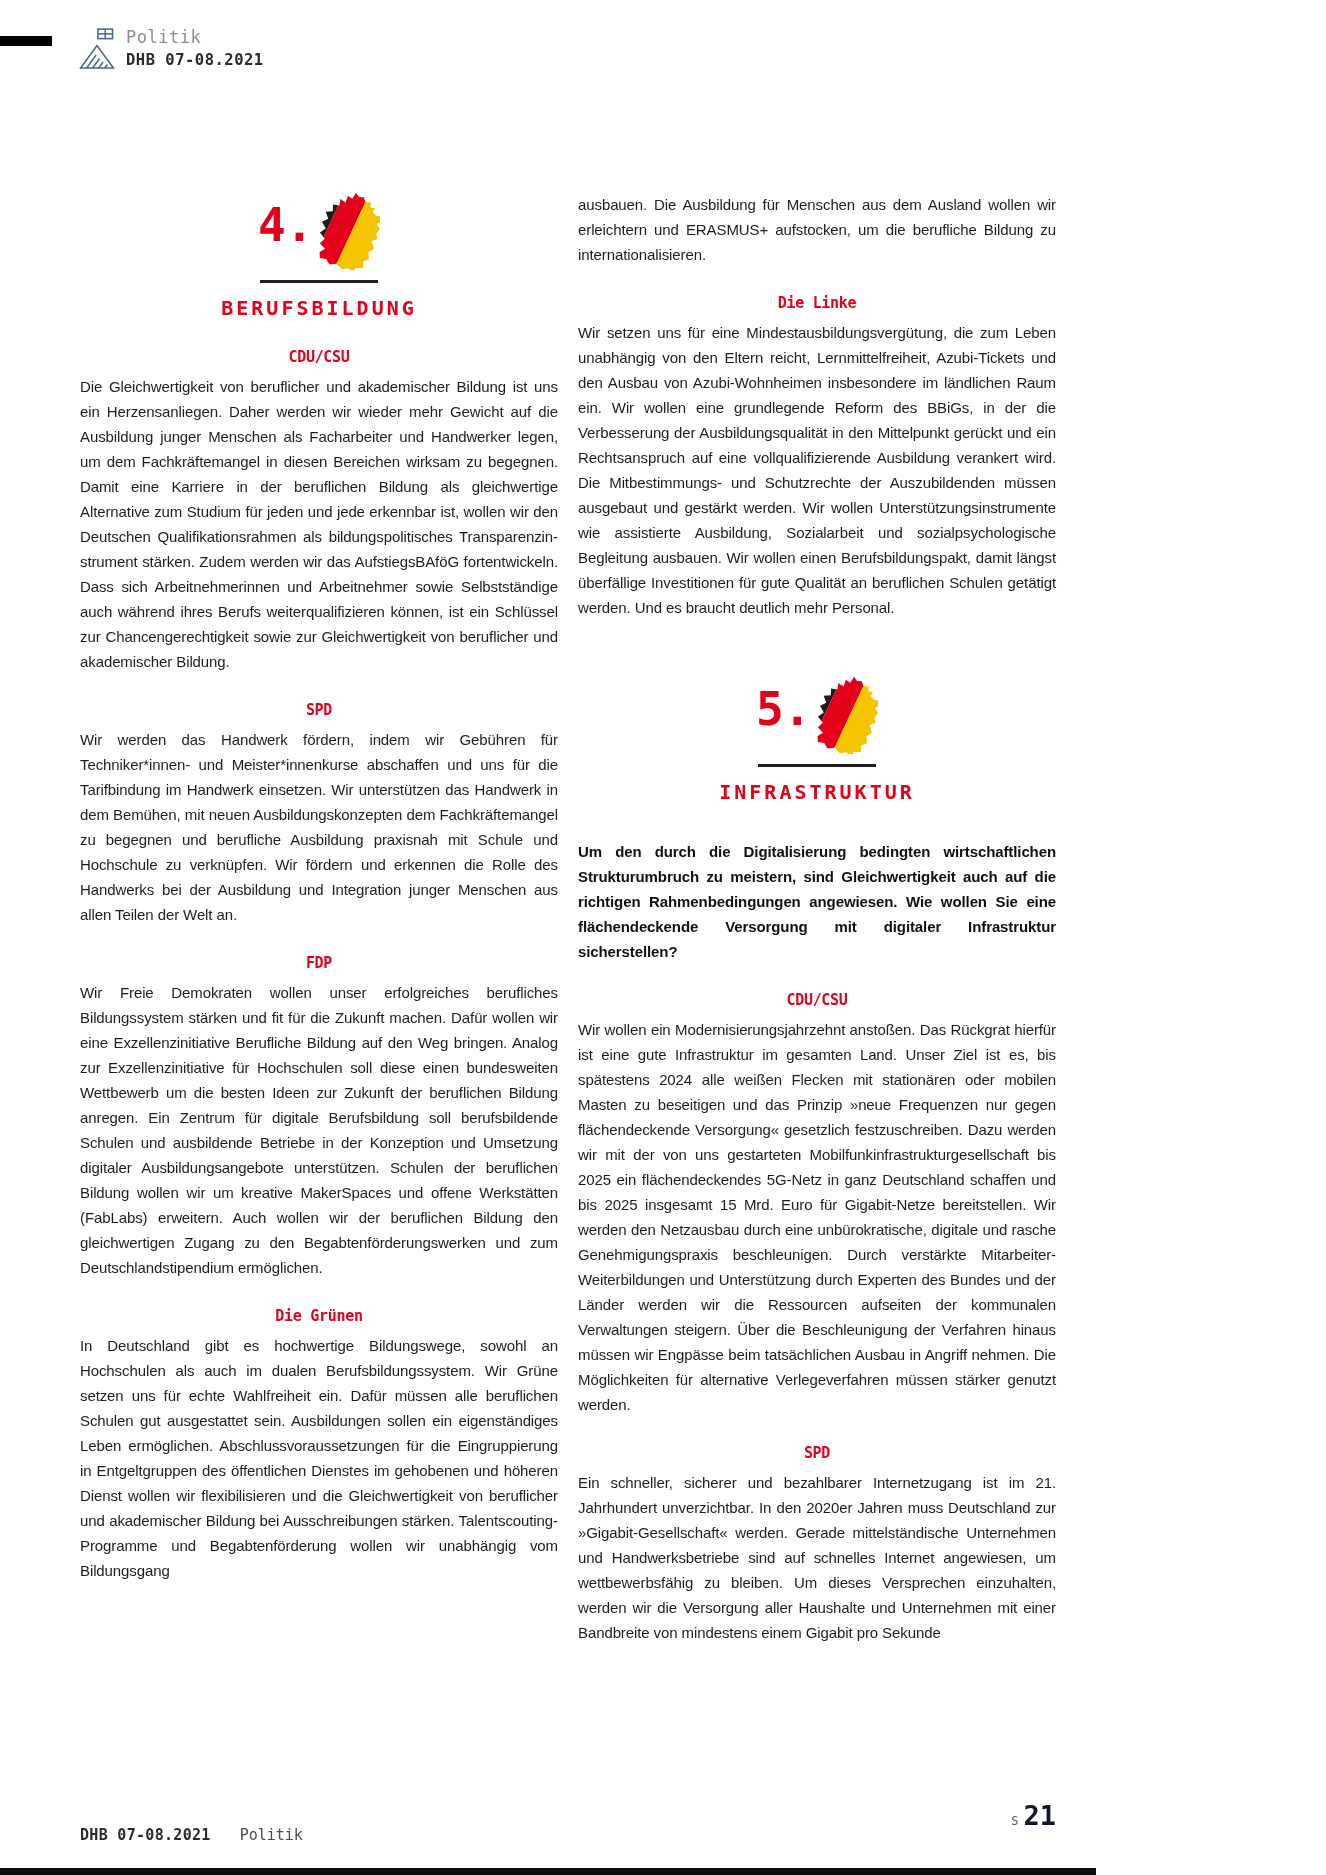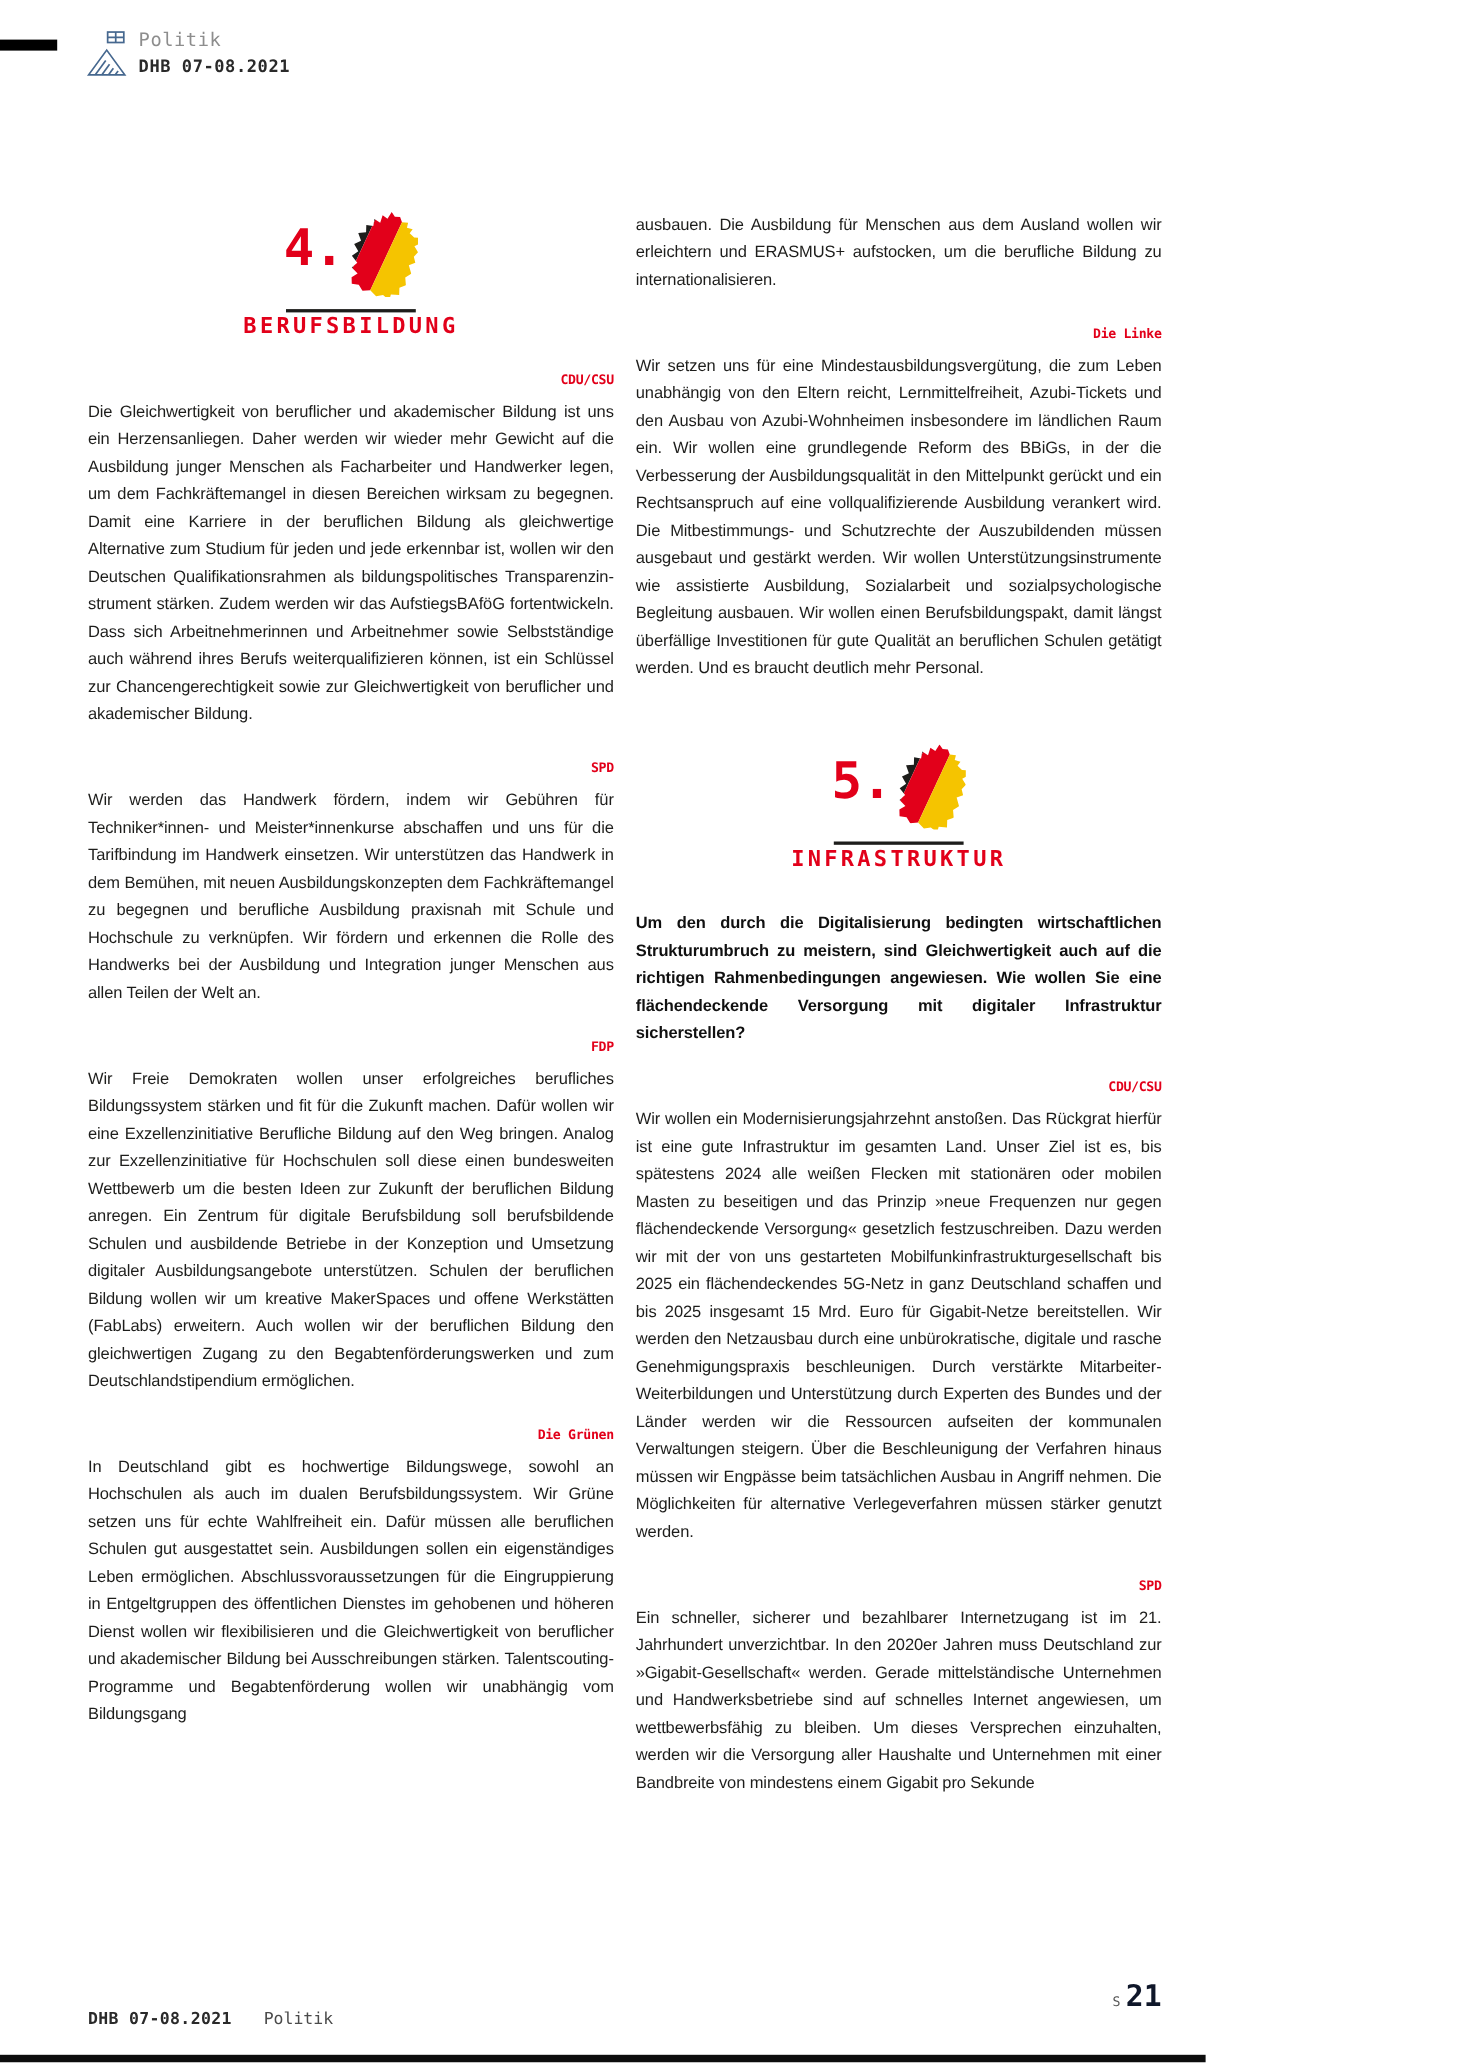--- a/index.html
+++ b/index.html
@@ -27,27 +27,27 @@
   .col-left  { left:80px; }
   .col-right { left:578px; }
 
   
   .badge { text-align:center; }
   .badge-row { display:flex; justify-content:center; align-items:flex-start; gap:3px; }
   .badge-number { font-family:"DejaVu Sans Mono","Liberation Mono",monospace;
     font-weight:bold; color:#e2001a; font-size:46px; line-height:1; padding-top:10px; }
   .badge-rule { width:118px; height:3px; background:#1d1d1b; margin:3px auto 0; }
   .section-title { font-family:"DejaVu Sans Mono","Liberation Mono",monospace;
-    font-weight:bold; color:#e2001a; font-size:20px; letter-spacing:3px; }
+    font-weight:bold; color:#e2001a; font-size:20px; letter-spacing:3px; margin-top:13px; }
   .badge-top { margin-top:56px; }
 
   .intro { font-weight:bold; color:#101010; margin:34px 0 0 0; }
   .party { font-family:"DejaVu Sans Mono","Liberation Mono",monospace;
-    font-weight:bold; color:#e2001a; font-size:12px; margin:24px 0 4px 0;
-    text-align:right; letter-spacing:-0.3px; }
+    font-weight:bold; color:#e2001a; font-size:15px; margin:24px 0 4px 0;
+    text-align:center; letter-spacing:-0.3px; }
   .answer { margin:0; }
   .continuation { margin:0; }
 
   
   .footer-left { position:absolute; left:80px; top:1826px;
     font-family:"DejaVu Sans Mono","Liberation Mono",monospace; font-size:15px; }
   .footer-issue { font-weight:bold; color:#2a2a2a; letter-spacing:0.3px; }
   .footer-politik { color:#4b4b4b; margin-left:20px; }
   .footer-right { position:absolute; left:578px; top:1800px; width:478px; text-align:right; }
   .page-prefix { font-family:"DejaVu Sans Mono","Liberation Mono",monospace;

